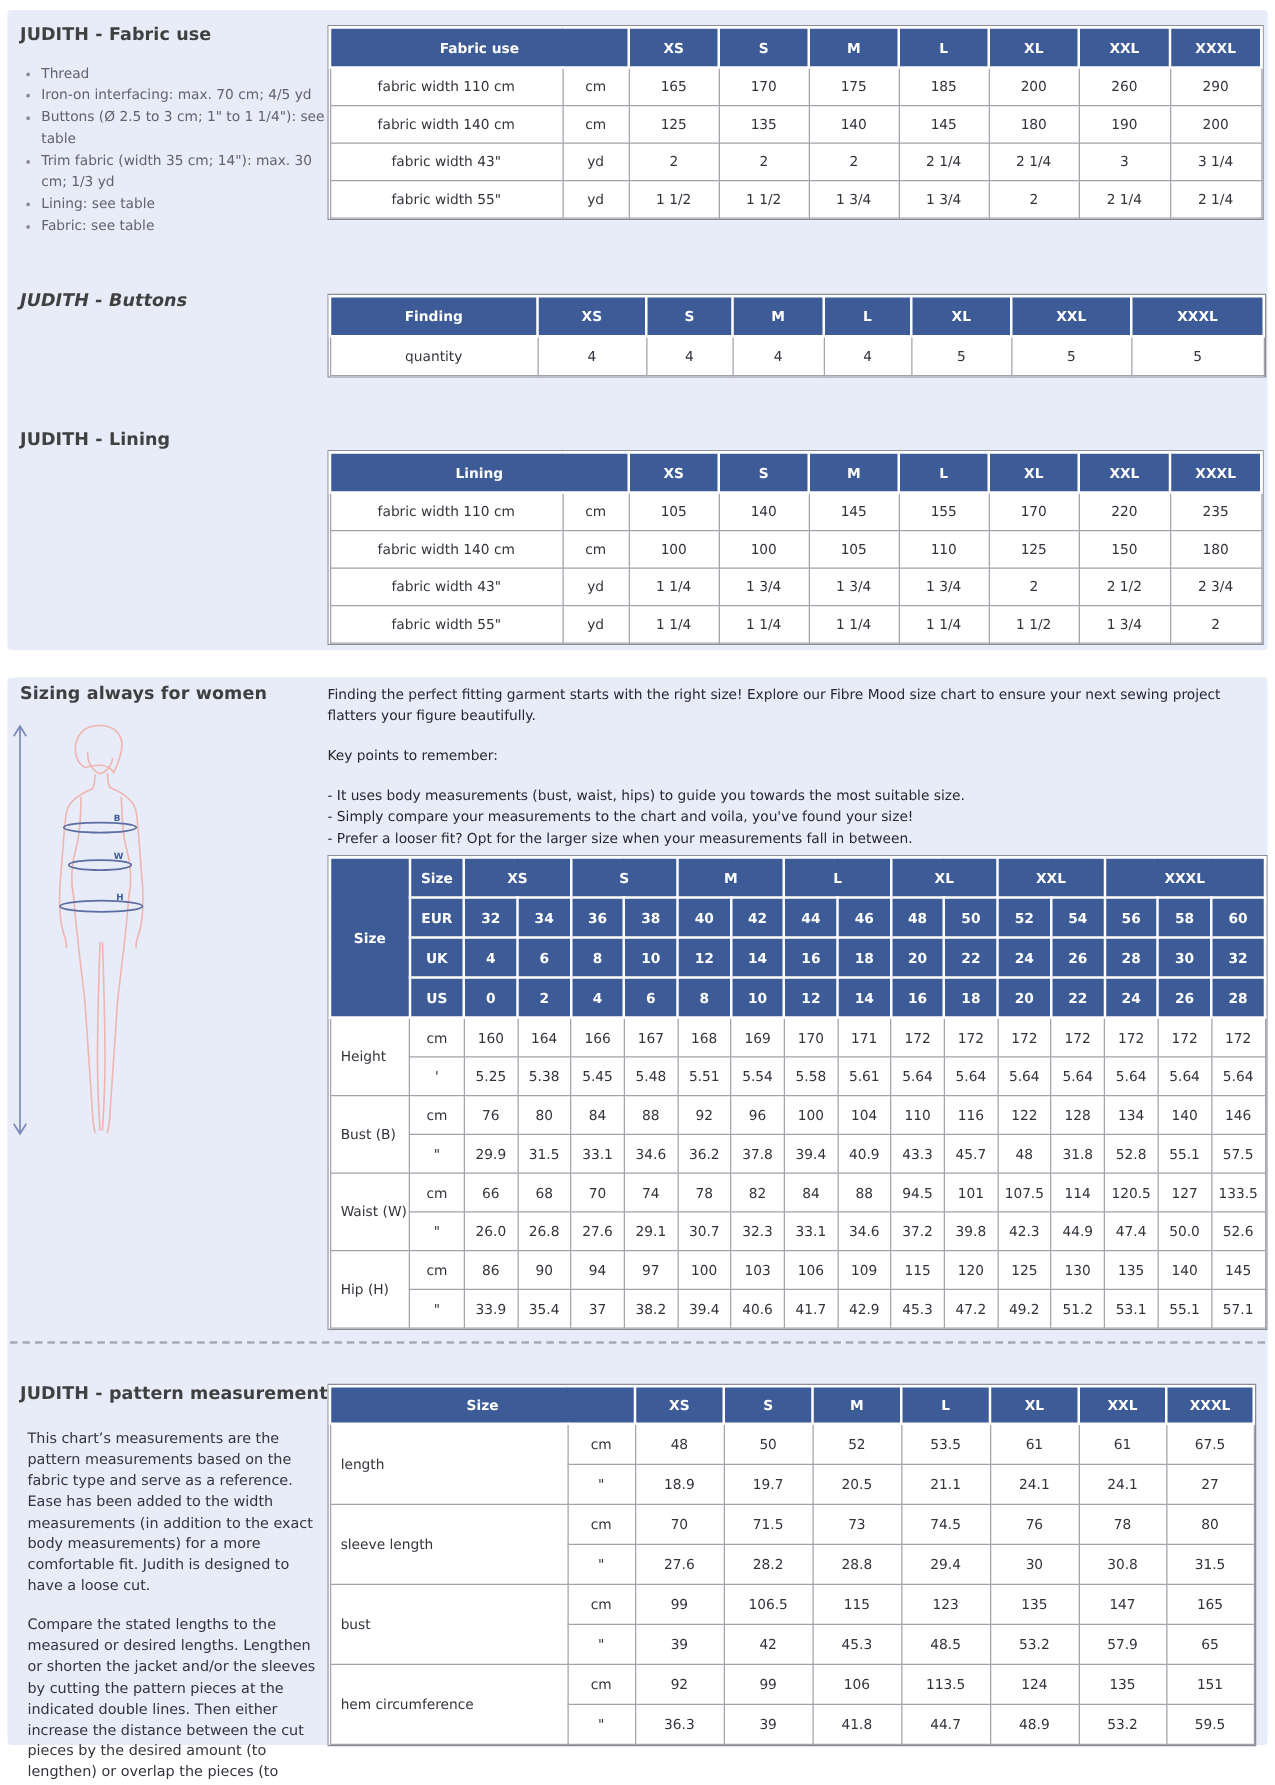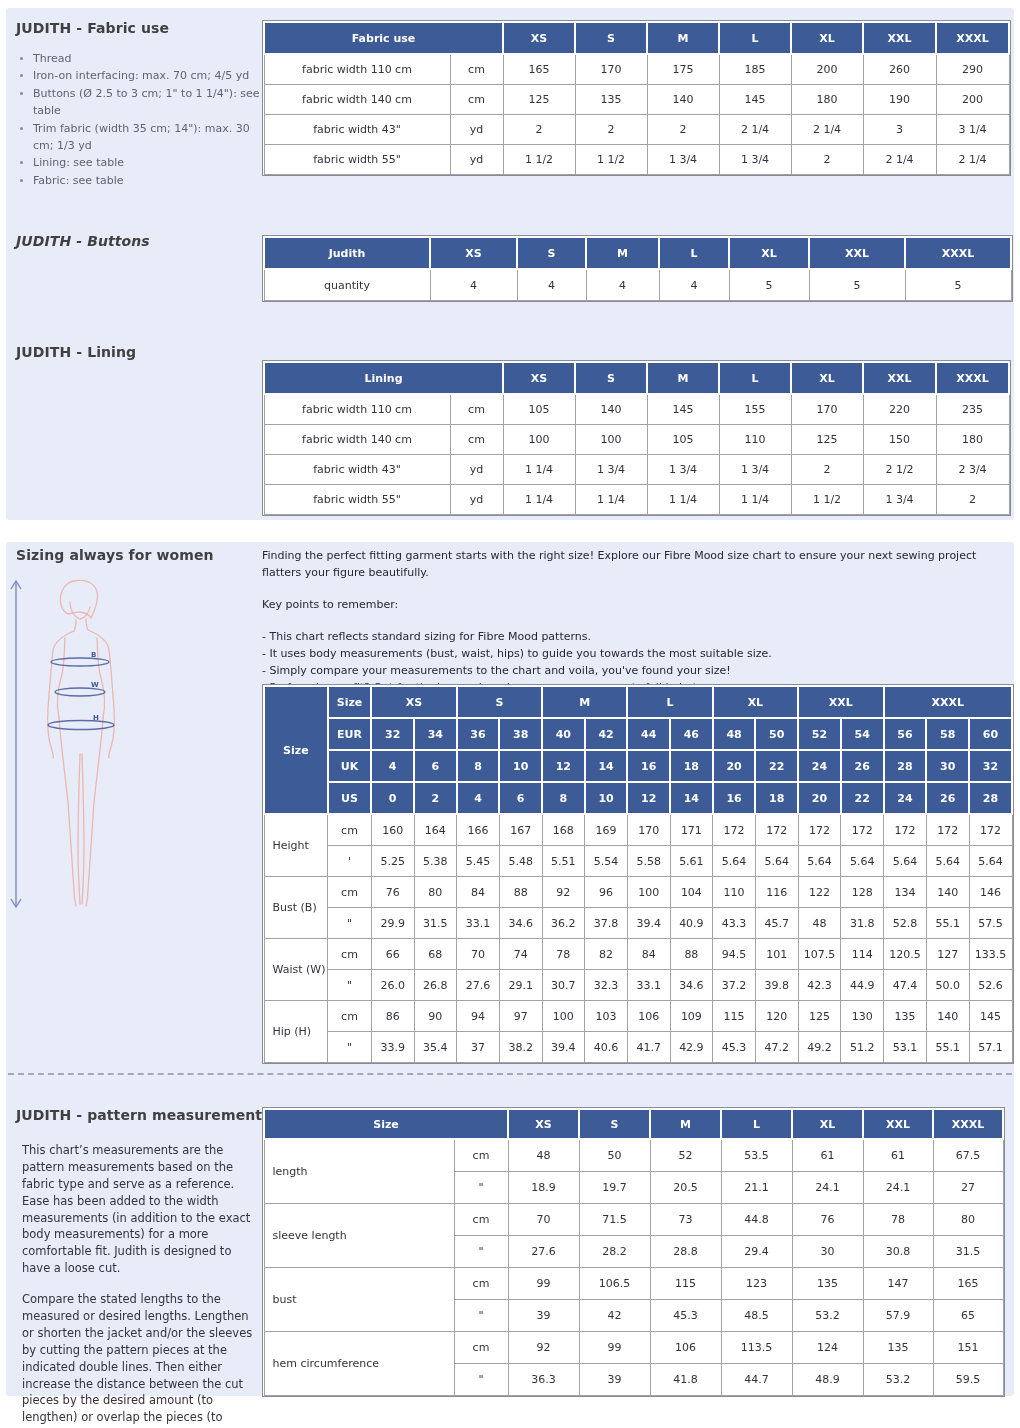--- a/index.html
+++ b/index.html
@@ -137,21 +137,21 @@
           <col style="width: 87px;">
           <col style="width: 69px;">
           <col style="width: 73px;">
           <col style="width: 70px;">
           <col style="width: 80px;">
           <col style="width: 96px;">
           <col style="width: 106px;">
         </colgroup>
         <thead>
           <tr>
-            <th colspan="1">Judith</th>
+            <th colspan="1">Finding</th>
             <th>XS</th>
             <th>S</th>
             <th>M</th>
             <th>L</th>
             <th>XL</th>
             <th>XXL</th>
             <th>XXXL</th>
           </tr>
         </thead>
         <tbody>
@@ -246,21 +246,20 @@
   </div>
 </div>
 
 <div class="panel" id="panel2">
 
   <div class="sec-title" style="left:10px;top:5px;">Sizing always for women</div>
 
   <div class="rightcol">
     <p>Finding the perfect fitting garment starts with the right size! Explore our Fibre Mood size chart to ensure your next sewing project flatters your figure beautifully.</p>
     <p class="kp-title">Key points to remember:</p>
-    <div class="kp-line">- This chart reflects standard sizing for Fibre Mood patterns.</div>
     <div class="kp-line">- It uses body measurements (bust, waist, hips) to guide you towards the most suitable size.</div>
     <div class="kp-line">- Simply compare your measurements to the chart and voila, you've found your size!</div>
     <div class="kp-line">- Prefer a looser fit? Opt for the larger size when your measurements fall in between.</div>
   </div>
 
   <svg class="figure" width="250" height="340" viewBox="0 0 250 340">
 
     <g stroke="#7b8cba" stroke-width="1.4" fill="none">
       <line x1="10" y1="8" x2="10" y2="332"></line>
       <path d="M 5 15 L 10 7 L 15 15"></path>
@@ -590,21 +589,21 @@
             <td>24.1</td>
             <td>24.1</td>
             <td>27</td>
           </tr>
           <tr>
             <td class="left" rowspan="2">sleeve length</td>
             <td>cm</td>
             <td>70</td>
             <td>71.5</td>
             <td>73</td>
-            <td>44.8</td>
+            <td>74.5</td>
             <td>76</td>
             <td>78</td>
             <td>80</td>
           </tr>
           <tr>
             <td>"</td>
             <td>27.6</td>
             <td>28.2</td>
             <td>28.8</td>
             <td>29.4</td>

